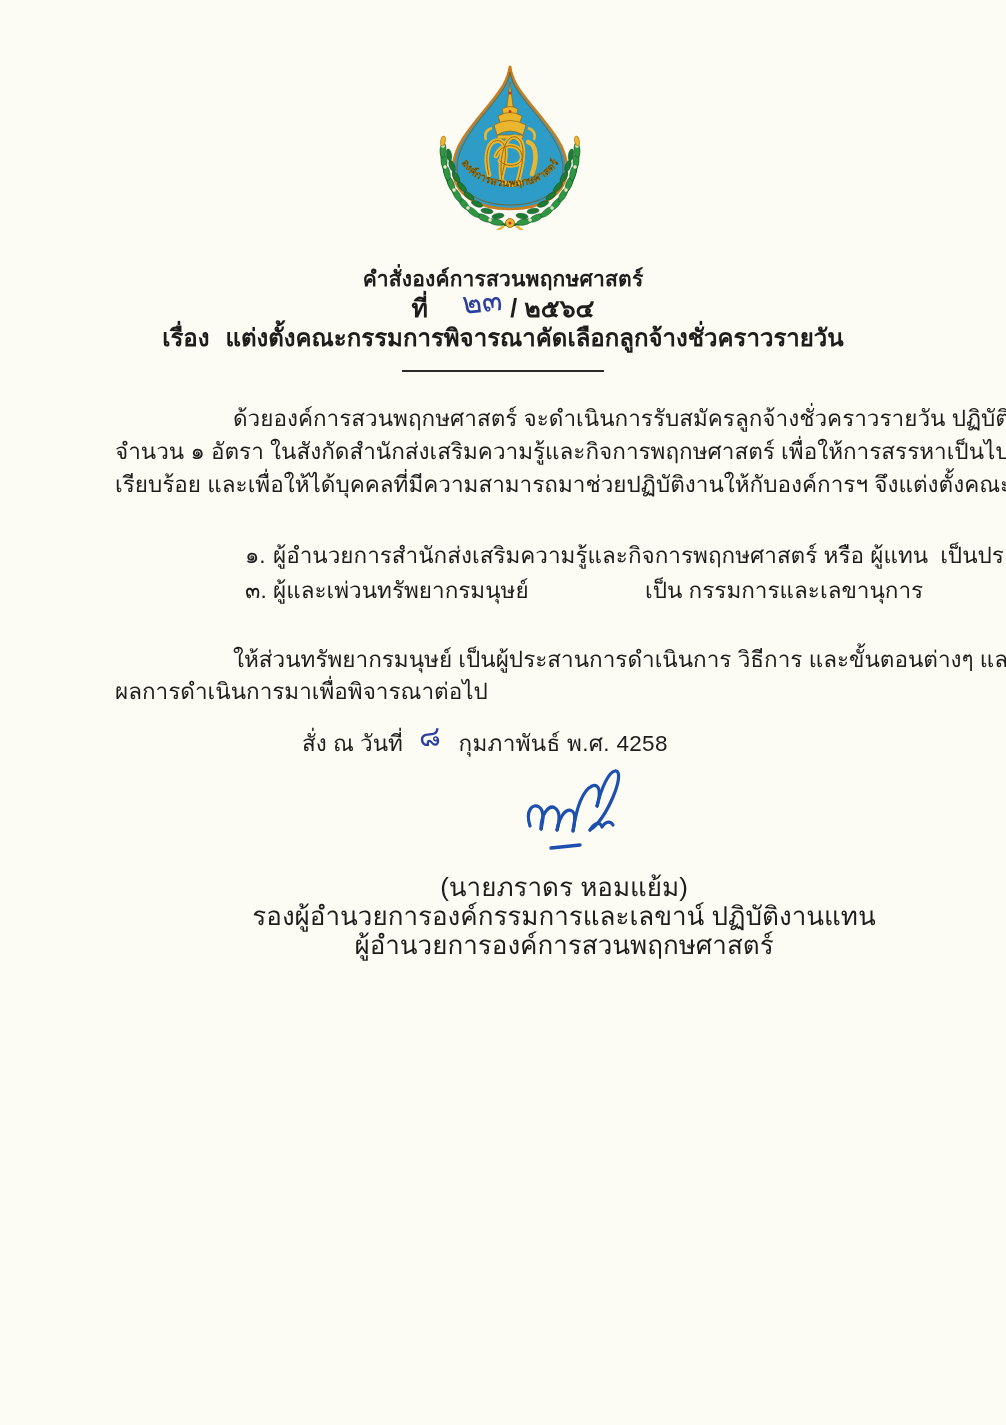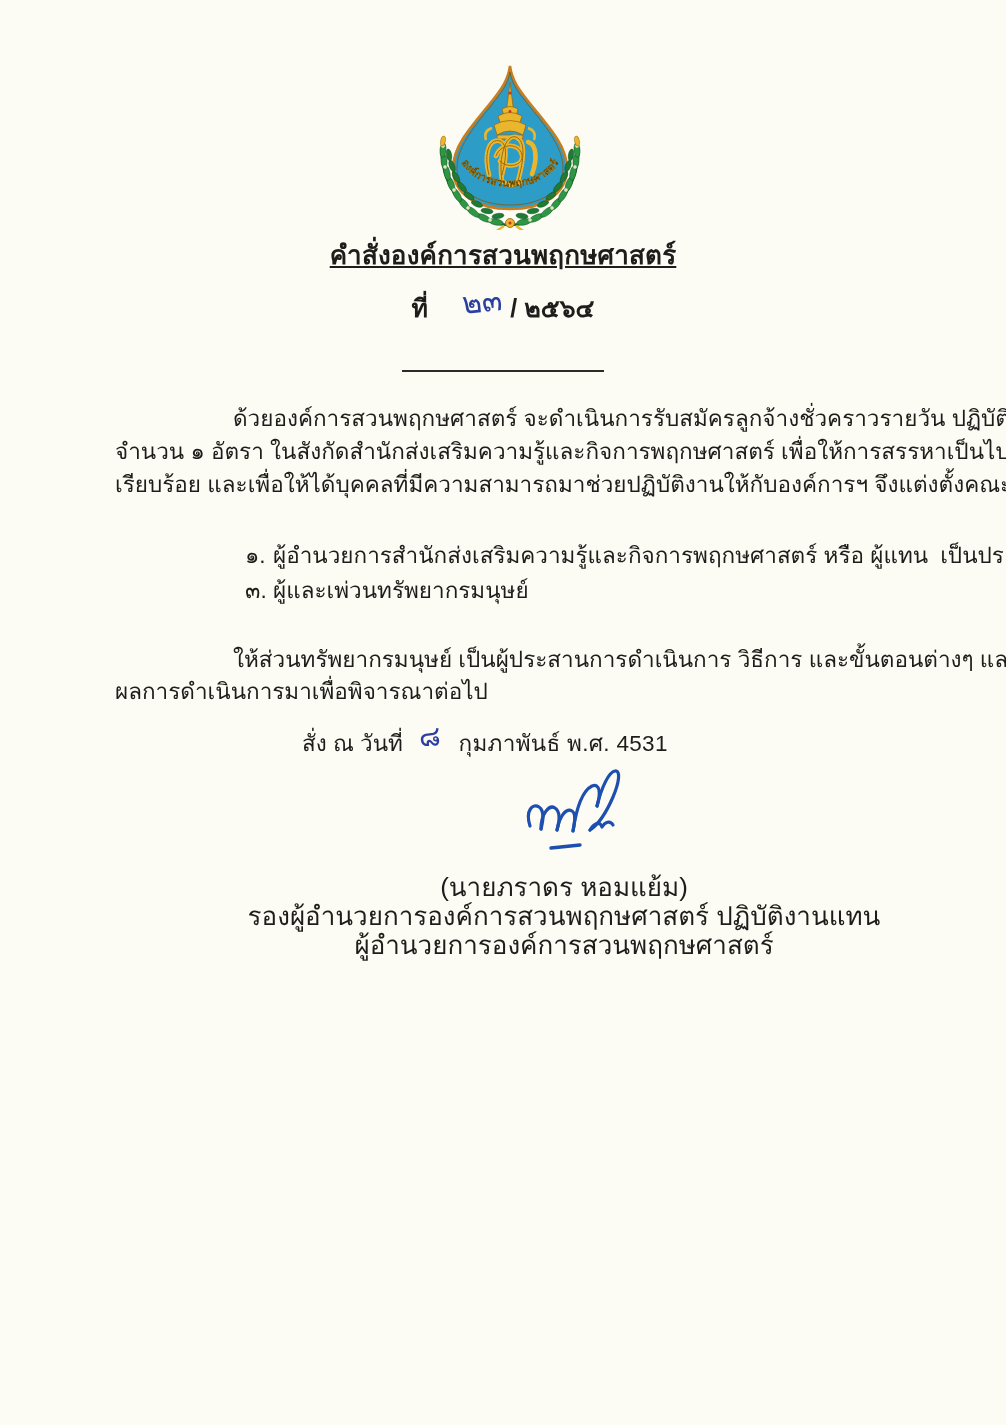--- a/index.html
+++ b/index.html
@@ -10,21 +10,21 @@
     background:#fcfbf4;
     overflow:hidden;
     font-family:"Liberation Sans","DejaVu Sans",sans-serif;
     color:#1e1d1b;
   }
   .abs { position:absolute; }
   .nowrap { white-space:nowrap; }
   .center-line { left:0; right:0; text-align:center; }
 
   
-  .doc-title   { top:234px; font-size:26px; font-weight:bold; letter-spacing:.2px;text-decoration:underline; }
+  .doc-title   { top:262px; font-size:21px; font-weight:bold; letter-spacing:.2px; }
   .number-line { top:283px; font-size:25px; font-weight:bold;
                  display:flex; justify-content:center; align-items:baseline; }
   .number-line .lbl    { margin-right:34px; }
   .number-line .suffix { margin-left:8px; }
   .handwrite {
     color:#2b3f9f; font-size:30px; font-weight:normal;
     display:inline-block; transform:translateY(-5px) rotate(-6deg);
   }
   .subject-line { top:318px; font-size:24px; font-weight:bold; }
   .subject-line .lbl { margin-right:16px; }
@@ -146,58 +146,61 @@
   </svg>
 
   <div class="abs center-line doc-title nowrap">คำสั่งองค์การสวนพฤกษศาสตร์</div>
 
   <div class="abs center-line number-line">
     <span class="lbl">ที่</span>
     <span class="handwrite">๒๓</span>
     <span class="suffix">/ ๒๕๖๔</span>
   </div>
 
+  <div class="abs center-line subject-line nowrap">
+    <span class="lbl">เรื่อง</span><span>แต่งตั้งคณะกรรมการพิจารณาคัดเลือกลูกจ้างชั่วคราวรายวัน</span>
+  </div>
 
   <div class="abs divider"></div>
 
   <div class="abs bodytext p1">
     <div class="nowrap indent">ด้วยองค์การสวนพฤกษศาสตร์ จะดำเนินการรับสมัครลูกจ้างชั่วคราวรายวัน ปฏิบัติหน้าที่ขับรถ</div>
     <div class="nowrap">จำนวน ๑ อัตรา ในสังกัดสำนักส่งเสริมความรู้และกิจการพฤกษศาสตร์ เพื่อให้การสรรหาเป็นไปด้วยความ</div>
     <div class="nowrap">เรียบร้อย และเพื่อให้ได้บุคคลที่มีความสามารถมาช่วยปฏิบัติงานให้กับองค์การฯ จึงแต่งตั้งคณะกรรมการ</div>
   </div>
 
   <div class="abs committee">
     <div class="row nowrap">
       <span class="no">๑.</span><span>ผู้อำนวยการสำนักส่งเสริมความรู้และกิจการพฤกษศาสตร์ หรือ ผู้แทน</span><span class="role-inline">เป็นประธานกรรมการ</span>
     </div>
     <div class="row nowrap">
-      <span class="no">๓.</span><span>ผู้และเพ่วนทรัพยากรมนุษย์</span>
+      <span class="no">๓.</span><span>ผู้และเพ่วนทรัพยากรมนุษย์</span><span class="role-col">เป็น กรรมการและเลขานุการ</span>
     </div>
   </div>
 
   <div class="abs bodytext p2">
     <div class="nowrap indent">ให้ส่วนทรัพยากรมนุษย์ เป็นผู้ประสานการดำเนินการ วิธีการ และขั้นตอนต่างๆ และรายงาน</div>
     <div class="nowrap">ผลการดำเนินการมาเพื่อพิจารณาต่อไป</div>
   </div>
 
   <div class="abs date-line nowrap">
     <span>สั่ง ณ วันที่</span>
     <span class="handwrite day">๘</span>
-    <span class="my">กุมภาพันธ์  พ.ศ. 4531</span>
+    <span class="my">กุมภาพันธ์  พ.ศ. 4258</span>
   </div>
 
   <svg class="abs sig-svg" width="112" height="94" viewBox="0 0 112 94">
     <g fill="none" stroke-width="3.2" stroke-linecap="round" stroke-linejoin="round" stroke="#1d4fae">
       <path d="M10,60 C5,44 13,37 19,41 C25,45 23,55 21,63"></path>
       <path d="M21,63 C21,48 29,38 35,42 C41,46 39,57 37,64"></path>
       <path d="M37,64 C40,48 47,42 52,45 C57,48 54,60 53,65"></path>
       <path d="M53,65 C57,38 64,24 72,20 C80,17 81,27 77,40"></path>
       <path d="M77,40 C82,20 89,6 95,5 C101,4 99,17 93,31 C87,45 79,58 70,64"></path>
       <path d="M70,64 C74,57 80,55 82,61 C85,56 90,54 93,59"></path>
     </g>
     <path d="M31,82 L60,79" stroke-width="3.4" stroke-linecap="round" fill="none" stroke="#1d4fae"></path>
   </svg>
 
   <div class="abs sig-text sig-name">(นายภราดร  หอมแย้ม)</div>
-  <div class="abs sig-text sig-pos1">รองผู้อำนวยการองค์การสวนพฤกษศาสตร์  ปฏิบัติงานแทน</div>
+  <div class="abs sig-text sig-pos1">รองผู้อำนวยการองค์กรรมการและเลขาน์  ปฏิบัติงานแทน</div>
   <div class="abs sig-text sig-pos2">ผู้อำนวยการองค์การสวนพฤกษศาสตร์</div>
 
 </div>
 
 </body></html>

